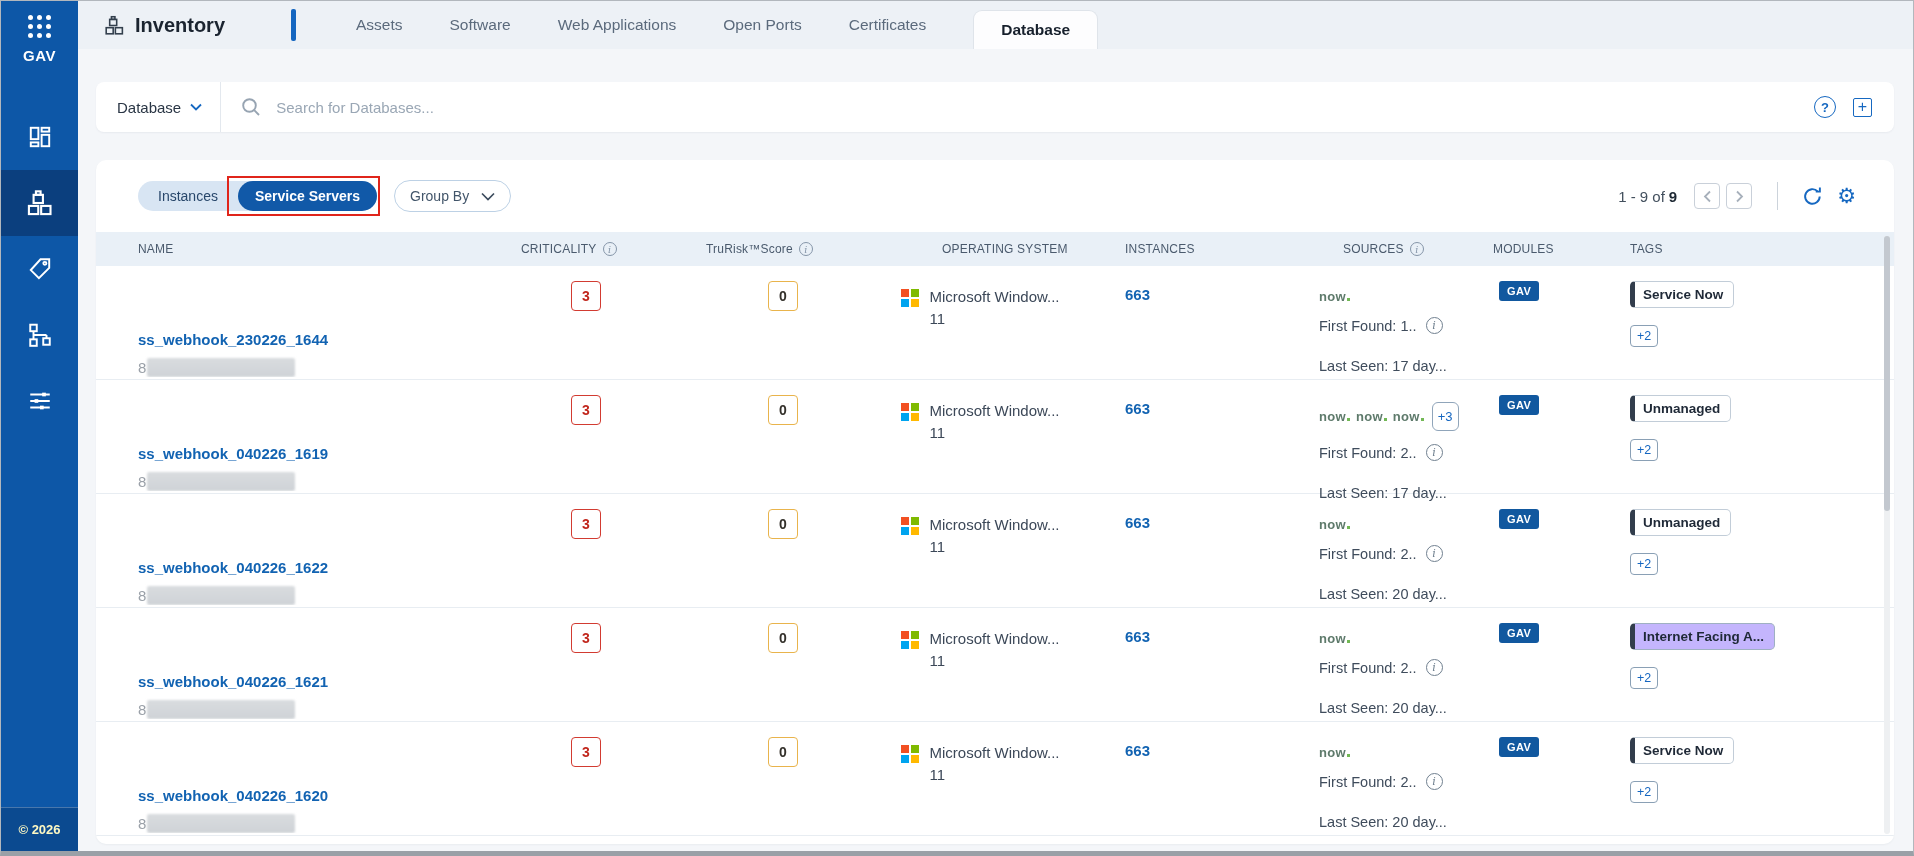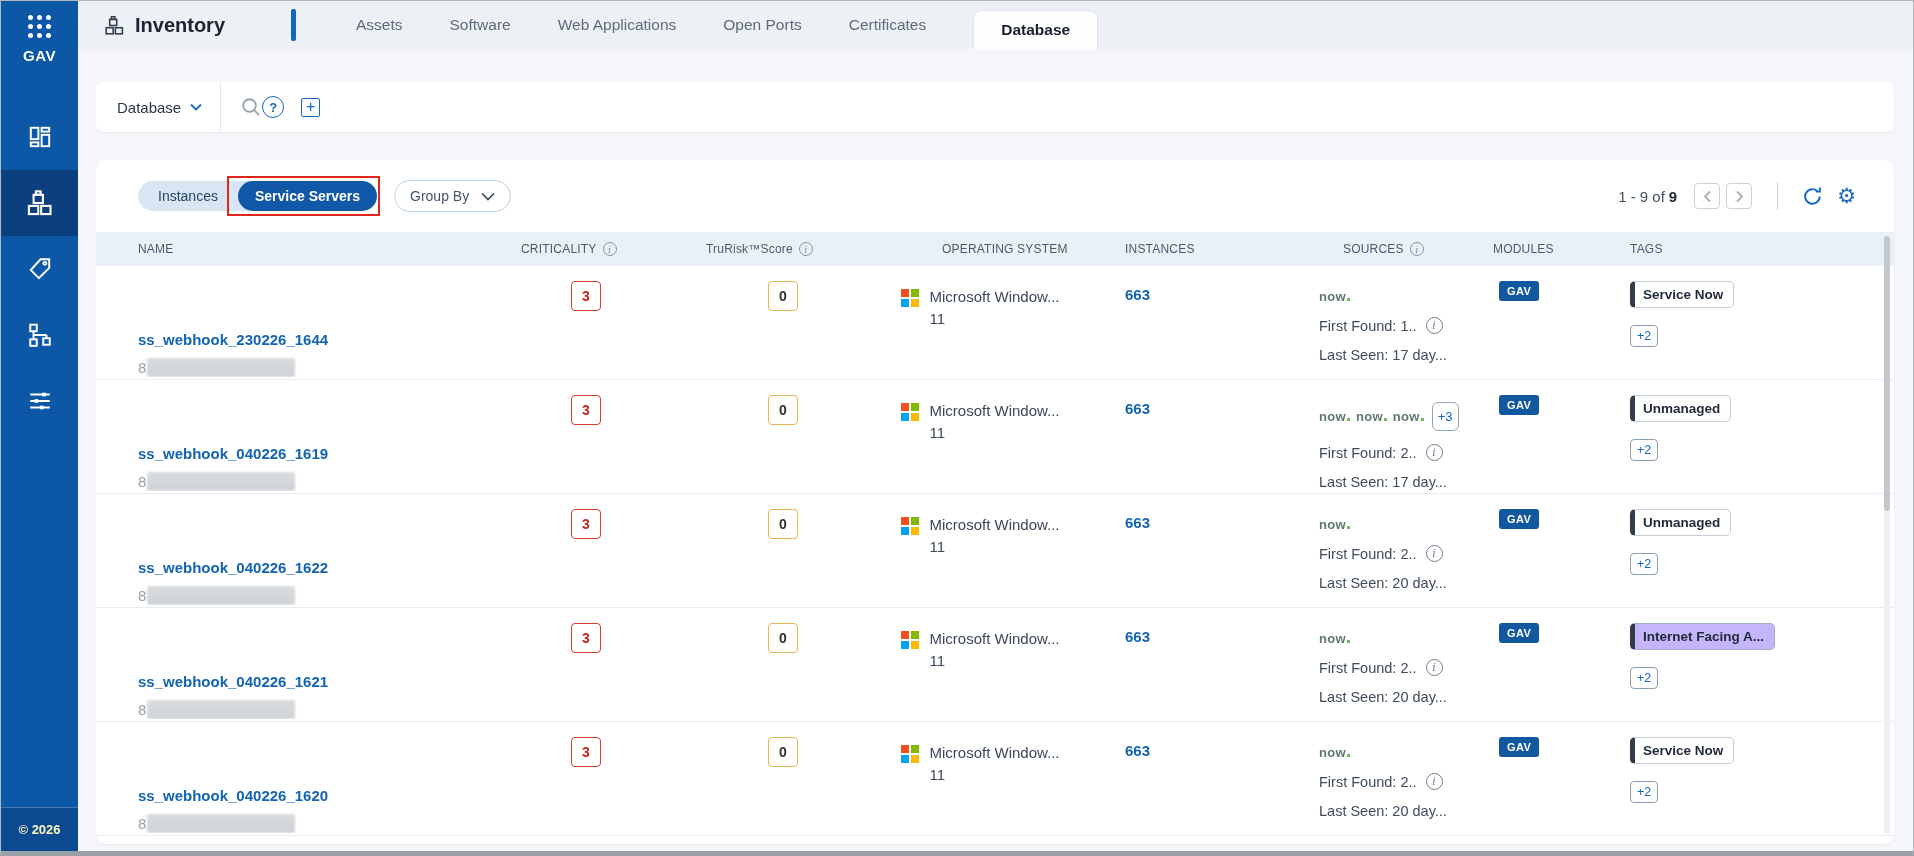--- a/index.html
+++ b/index.html
@@ -93,21 +93,21 @@
   .ms-logo i:nth-child(3){background:#00a4ef;} .ms-logo i:nth-child(4){background:#ffb900;}
   .os-text { font-size:15px; color:#3c4858; line-height:22px; }
   .c-inst { padding-top:20px; }
   .inst-link { font-size:15px; font-weight:700; color:#1263b2; text-decoration:none; cursor:pointer; }
   .c-src { padding:22px 0 0 8px; font-size:14.5px; color:#3f4c5c; }
   .src-logos { display:flex; align-items:center; gap:6px; min-height:16px; }
   .now-logo { font-weight:700; font-size:13px; color:#5e7a6b; letter-spacing:.3px; }
   .now-dot { display:inline-block; width:3px; height:3px; background:#72b855; margin-left:1px; }
   .src-more { border:1px solid #90a5ba; border-radius:6px; color:#1566c0; font-size:13px; padding:6px 5px; margin-left:2px; cursor:pointer; background:#fff; }
   .src-line { margin-top:13px; display:flex; align-items:center; white-space:nowrap; }
-  .src-line + .src-line { margin-top:13px; }
+  .src-line + .src-line { margin-top:24px; }
   .c-mod { padding:15px 0 0 8px; }
   .gav-badge { display:inline-block; background:#11589f; color:#ffffff; font-size:11px; font-weight:700; letter-spacing:.4px; padding:4px 8px; border-radius:3px; }
   .c-tags { padding:15px 0 0 11px; }
   .tag-pill { display:inline-flex; align-items:center; height:27px; padding:0 10px 0 8px; background:#ffffff; border:1px solid #c2cdd8; border-left:5px solid #323d4c; border-radius:5px; font-size:13.5px; font-weight:700; color:#1f2937; white-space:nowrap; max-width:245px; overflow:hidden; cursor:pointer; }
   .tag-pill.filled { background:#c4b5fd; border-color:#9fb0c2; border-left-color:#323d4c; }
   .tag-more { display:inline-block; border:1px solid #8aa0b5; border-radius:4px; color:#1566c0; font-size:12.5px; padding:3px 6px; margin-top:17px; cursor:pointer; background:#fff; }
 
   
   .vscroll { position:absolute; right:4px; top:76px; bottom:10px; width:6px; background:#eef0f2; border-radius:3px; }
   .vscroll .thumb { position:absolute; top:0; left:0; width:6px; height:46%; background:#c3c8cf; border-radius:3px; cursor:pointer; }
@@ -221,20 +221,21 @@
             </svg>
         </span>
       </div>
       <div class="search-divider"></div>
       <span class="search-ic">
         <svg width="22" height="22" viewBox="0 0 22 22" fill="none" stroke="#97a4b2" stroke-width="1.9">
           <circle cx="9.5" cy="9.5" r="6.3"></circle>
             <path d="M14.2 14.2 L19 19"></path>
         </svg>
       </span>
+      <input class="search-input" type="text" placeholder="Search for Databases..." style="">
       <div class="sb-actions">
         <span class="help-ic">?</span>
         <span class="add-ic">+</span>
       </div>
     </div>
 
     <div class="card">
 
       <div class="toolbar">
         <div class="segmented">

